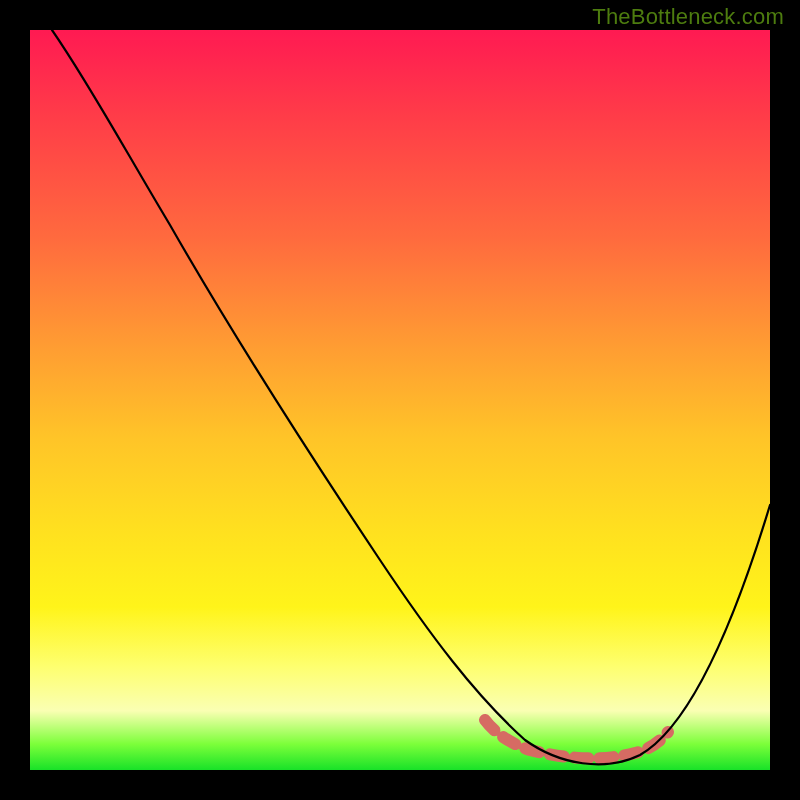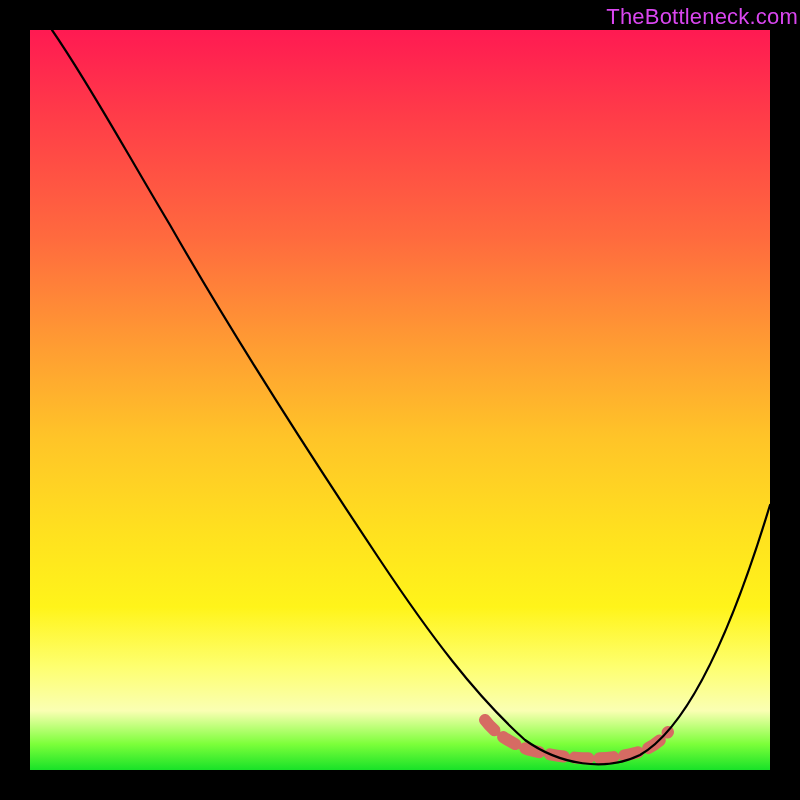--- a/index.html
+++ b/index.html
@@ -13,22 +13,22 @@
   }
   .frame {
     position: relative;
     width: 800px;
     height: 800px;
     background: #000;
   }
   .watermark {
     position: absolute;
     top: 4px;
-    right: 2px;
-    color: #d946ef;
+    right: 16px;
+    color: #4d7c0f;
     font-size: 22px;
     font-weight: 500;
     letter-spacing: 0.2px;
     user-select: none;
   }
   .plot-area {
     position: absolute;
     left: 30px;
     top: 30px;
     width: 740px;

